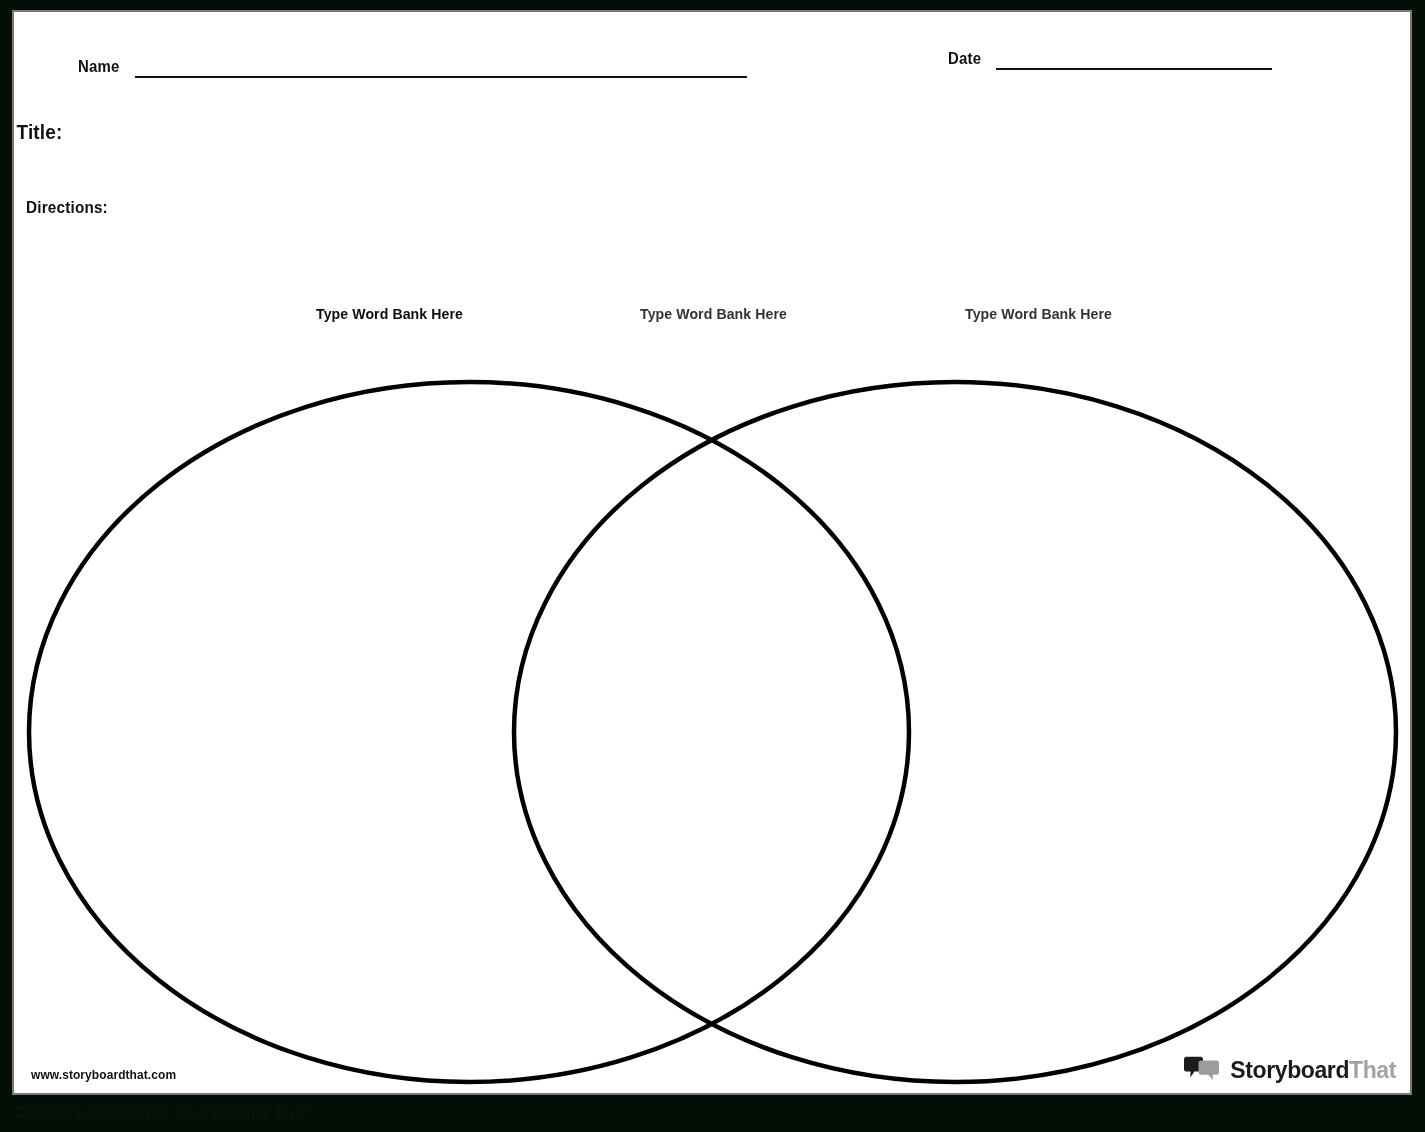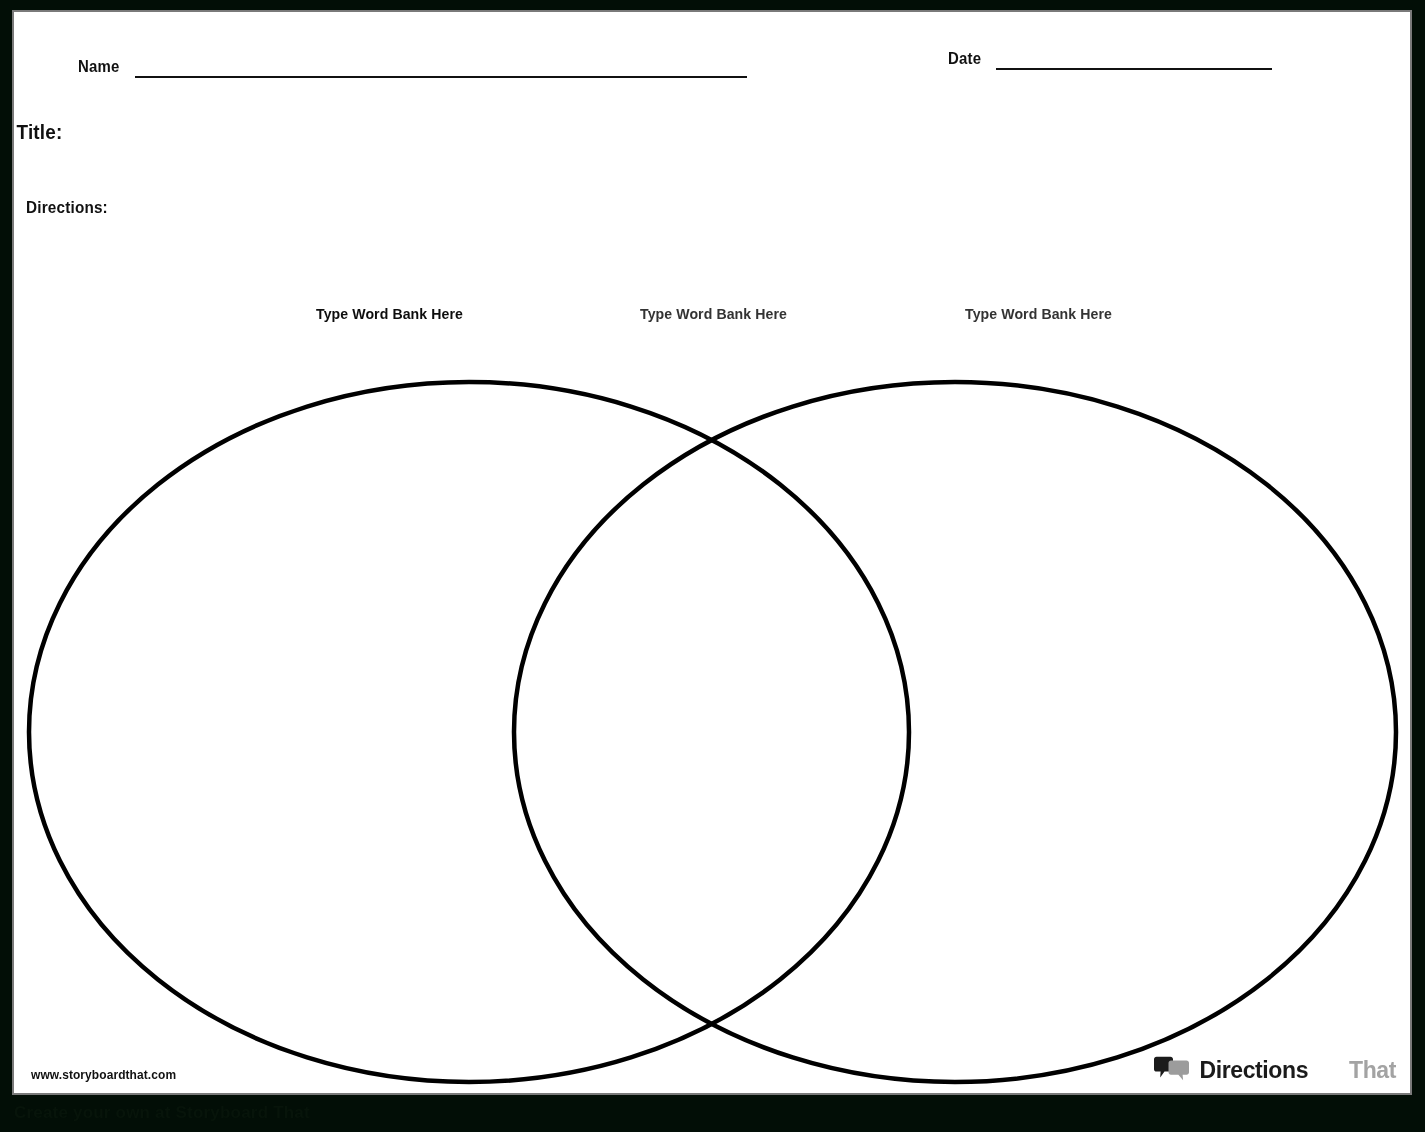--- a/index.html
+++ b/index.html
@@ -142,21 +142,21 @@
   }
   #brand-mark { display: block; }
   #brand-wordmark {
     font-size: 23px;
     font-weight: bold;
     letter-spacing: -0.4px;
     line-height: 1;
     white-space: nowrap;
   }
   .brand-dark  { color: #1b1b1b; }
-  .brand-light { color: #a3a3a3; padding-left: 41px; }
+  .brand-light { color: #a3a3a3; }
 
   
   #bottom-strip {
     position: absolute;
     left: 0;
     top: 1095px;
     width: 1425px;
     height: 37px;
     background: #020e06;
   }
@@ -210,21 +210,21 @@
     <div id="brand">
       <svg id="brand-mark" width="38" height="28" viewBox="0 0 38 28">
         <path d="M1 3.2 C1 1.7 2.1 0.8 3.5 0.8 L17.5 0.8 C18.9 0.8 20 1.7 20 3.2
                  L20 13.2 C20 14.7 18.9 15.6 17.5 15.6 L11.5 15.6 L7.2 21.5
                  L7.6 15.6 L3.5 15.6 C2.1 15.6 1 14.7 1 13.2 Z" fill="#1b1b1b"></path>
         <path d="M15.5 7.0 C15.5 5.5 16.6 4.6 18 4.6 L33.5 4.6 C34.9 4.6 36 5.5 36 7.0
                  L36 16.3 C36 17.8 34.9 18.7 33.5 18.7 L29.6 18.7 L30.1 24.2
                  L25.4 18.7 L18 18.7 C16.6 18.7 15.5 17.8 15.5 16.3 Z" fill="#9c9c9c"></path>
       </svg>
       <div id="brand-wordmark">
-        <span class="brand-dark">Directions</span><span class="brand-light">That</span>
+        <span class="brand-dark">Storyboard</span><span class="brand-light">That</span>
       </div>
     </div>
 
   </div>
 
   <div id="bottom-strip">
     <span id="bottom-strip-text">Create your own at Storyboard That</span>
   </div>
 
 </div>

